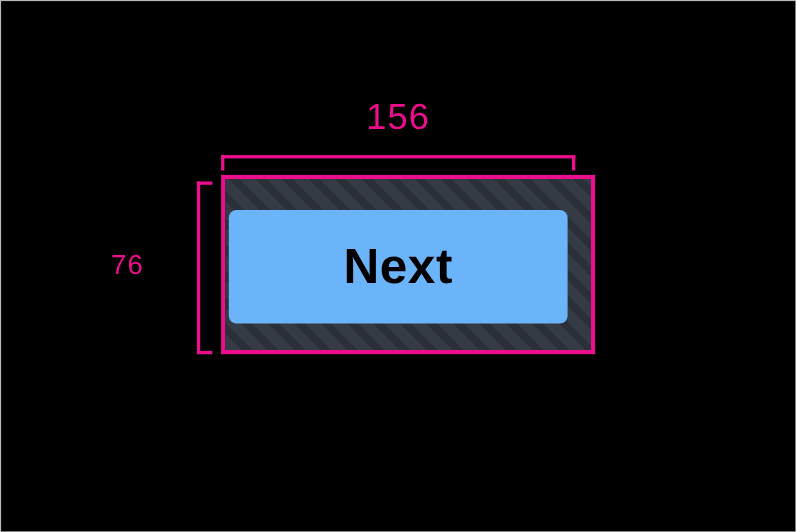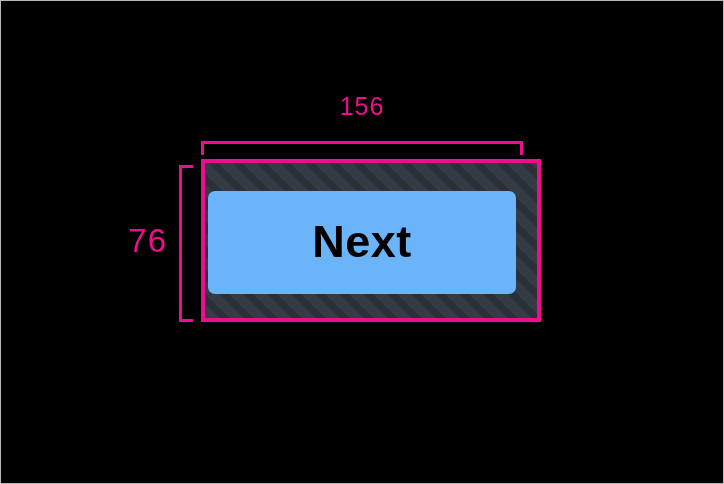--- a/index.html
+++ b/index.html
@@ -26,21 +26,21 @@
   }
 
   
   #width-label {
     position: absolute;
     left: 200px;
     top: 86px;
     width: 322px;
     text-align: center;
     color: #ec0e8c;
-    font-size: 25px;
+    font-size: 33px;
     font-weight: 400;
     letter-spacing: 1px;
     line-height: 38px;
     white-space: nowrap;
   }
 
   
   #width-bracket {
     position: absolute;
     left: 200px;
@@ -52,23 +52,23 @@
     border-right: 3px solid #ec0e8c;
     box-sizing: border-box;
   }
 
   
   #height-label {
     position: absolute;
     left: 100px;
     top: 221px;
     width: 66px;
-    text-align: right;
+    text-align: left;
     color: #ec0e8c;
-    font-size: 33px;
+    font-size: 25px;
     font-weight: 400;
     letter-spacing: 1px;
     line-height: 38px;
     white-space: nowrap;
   }
 
   
   #height-bracket {
     position: absolute;
     left: 178px;

